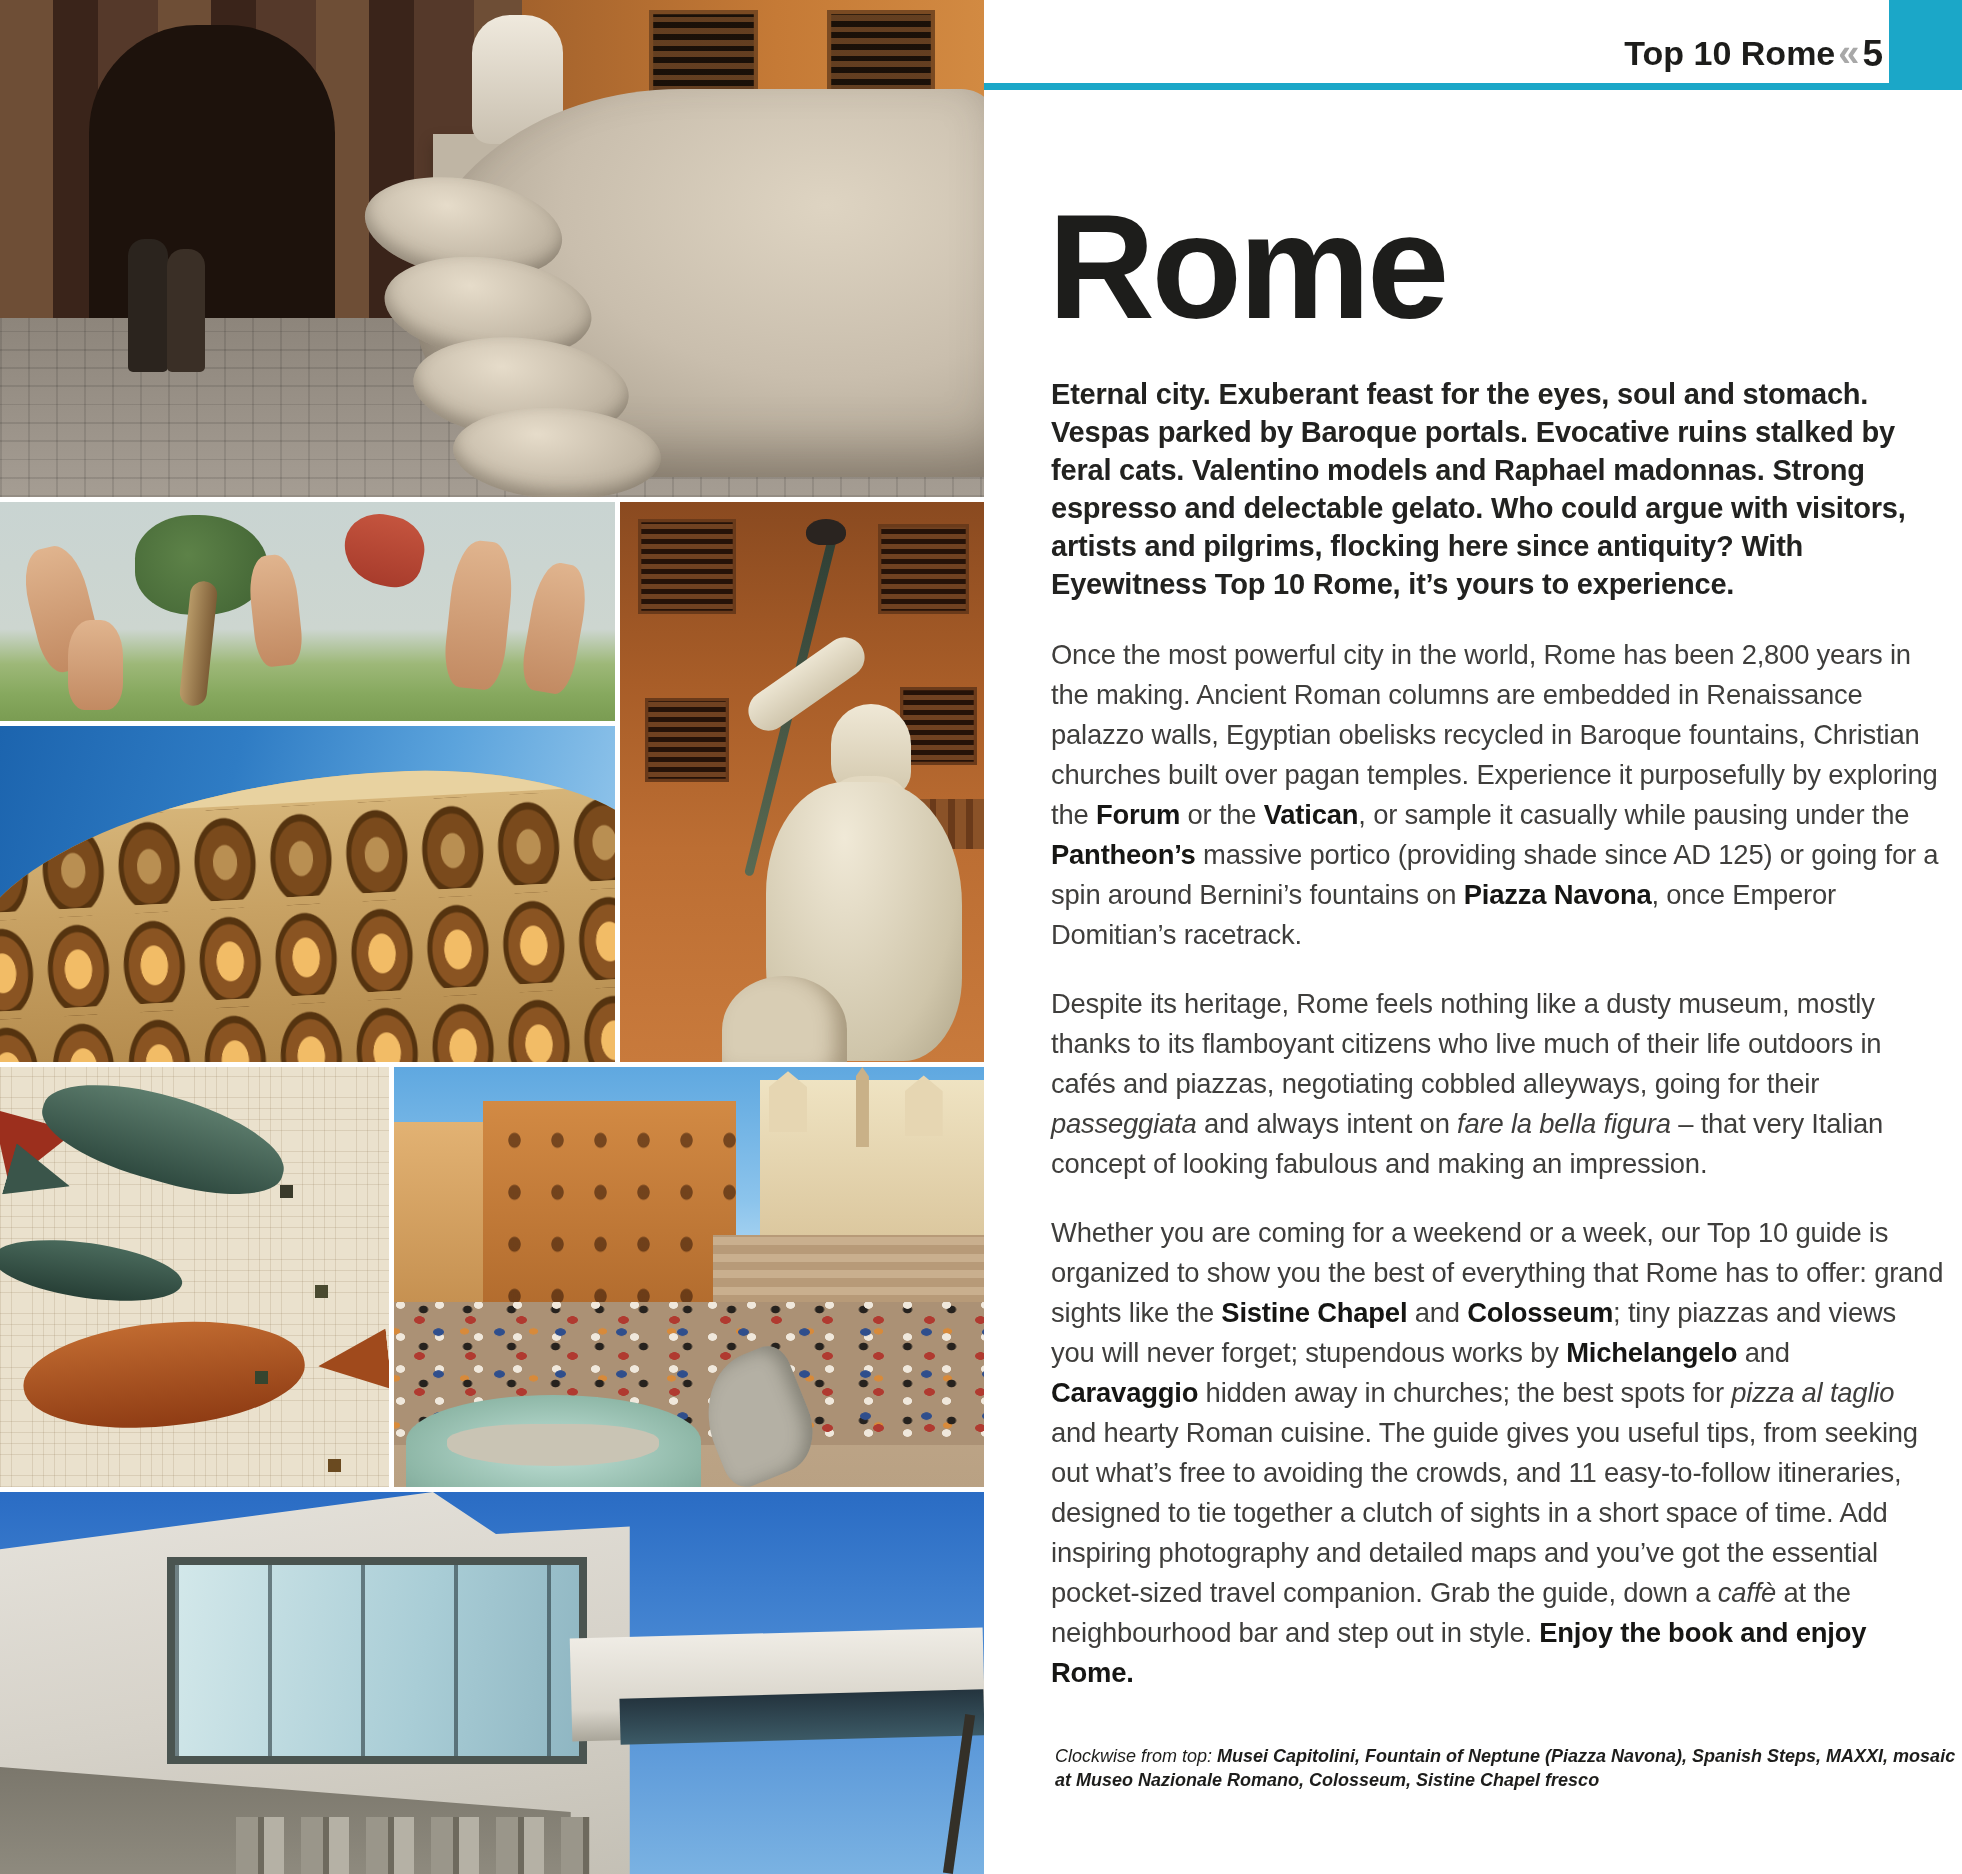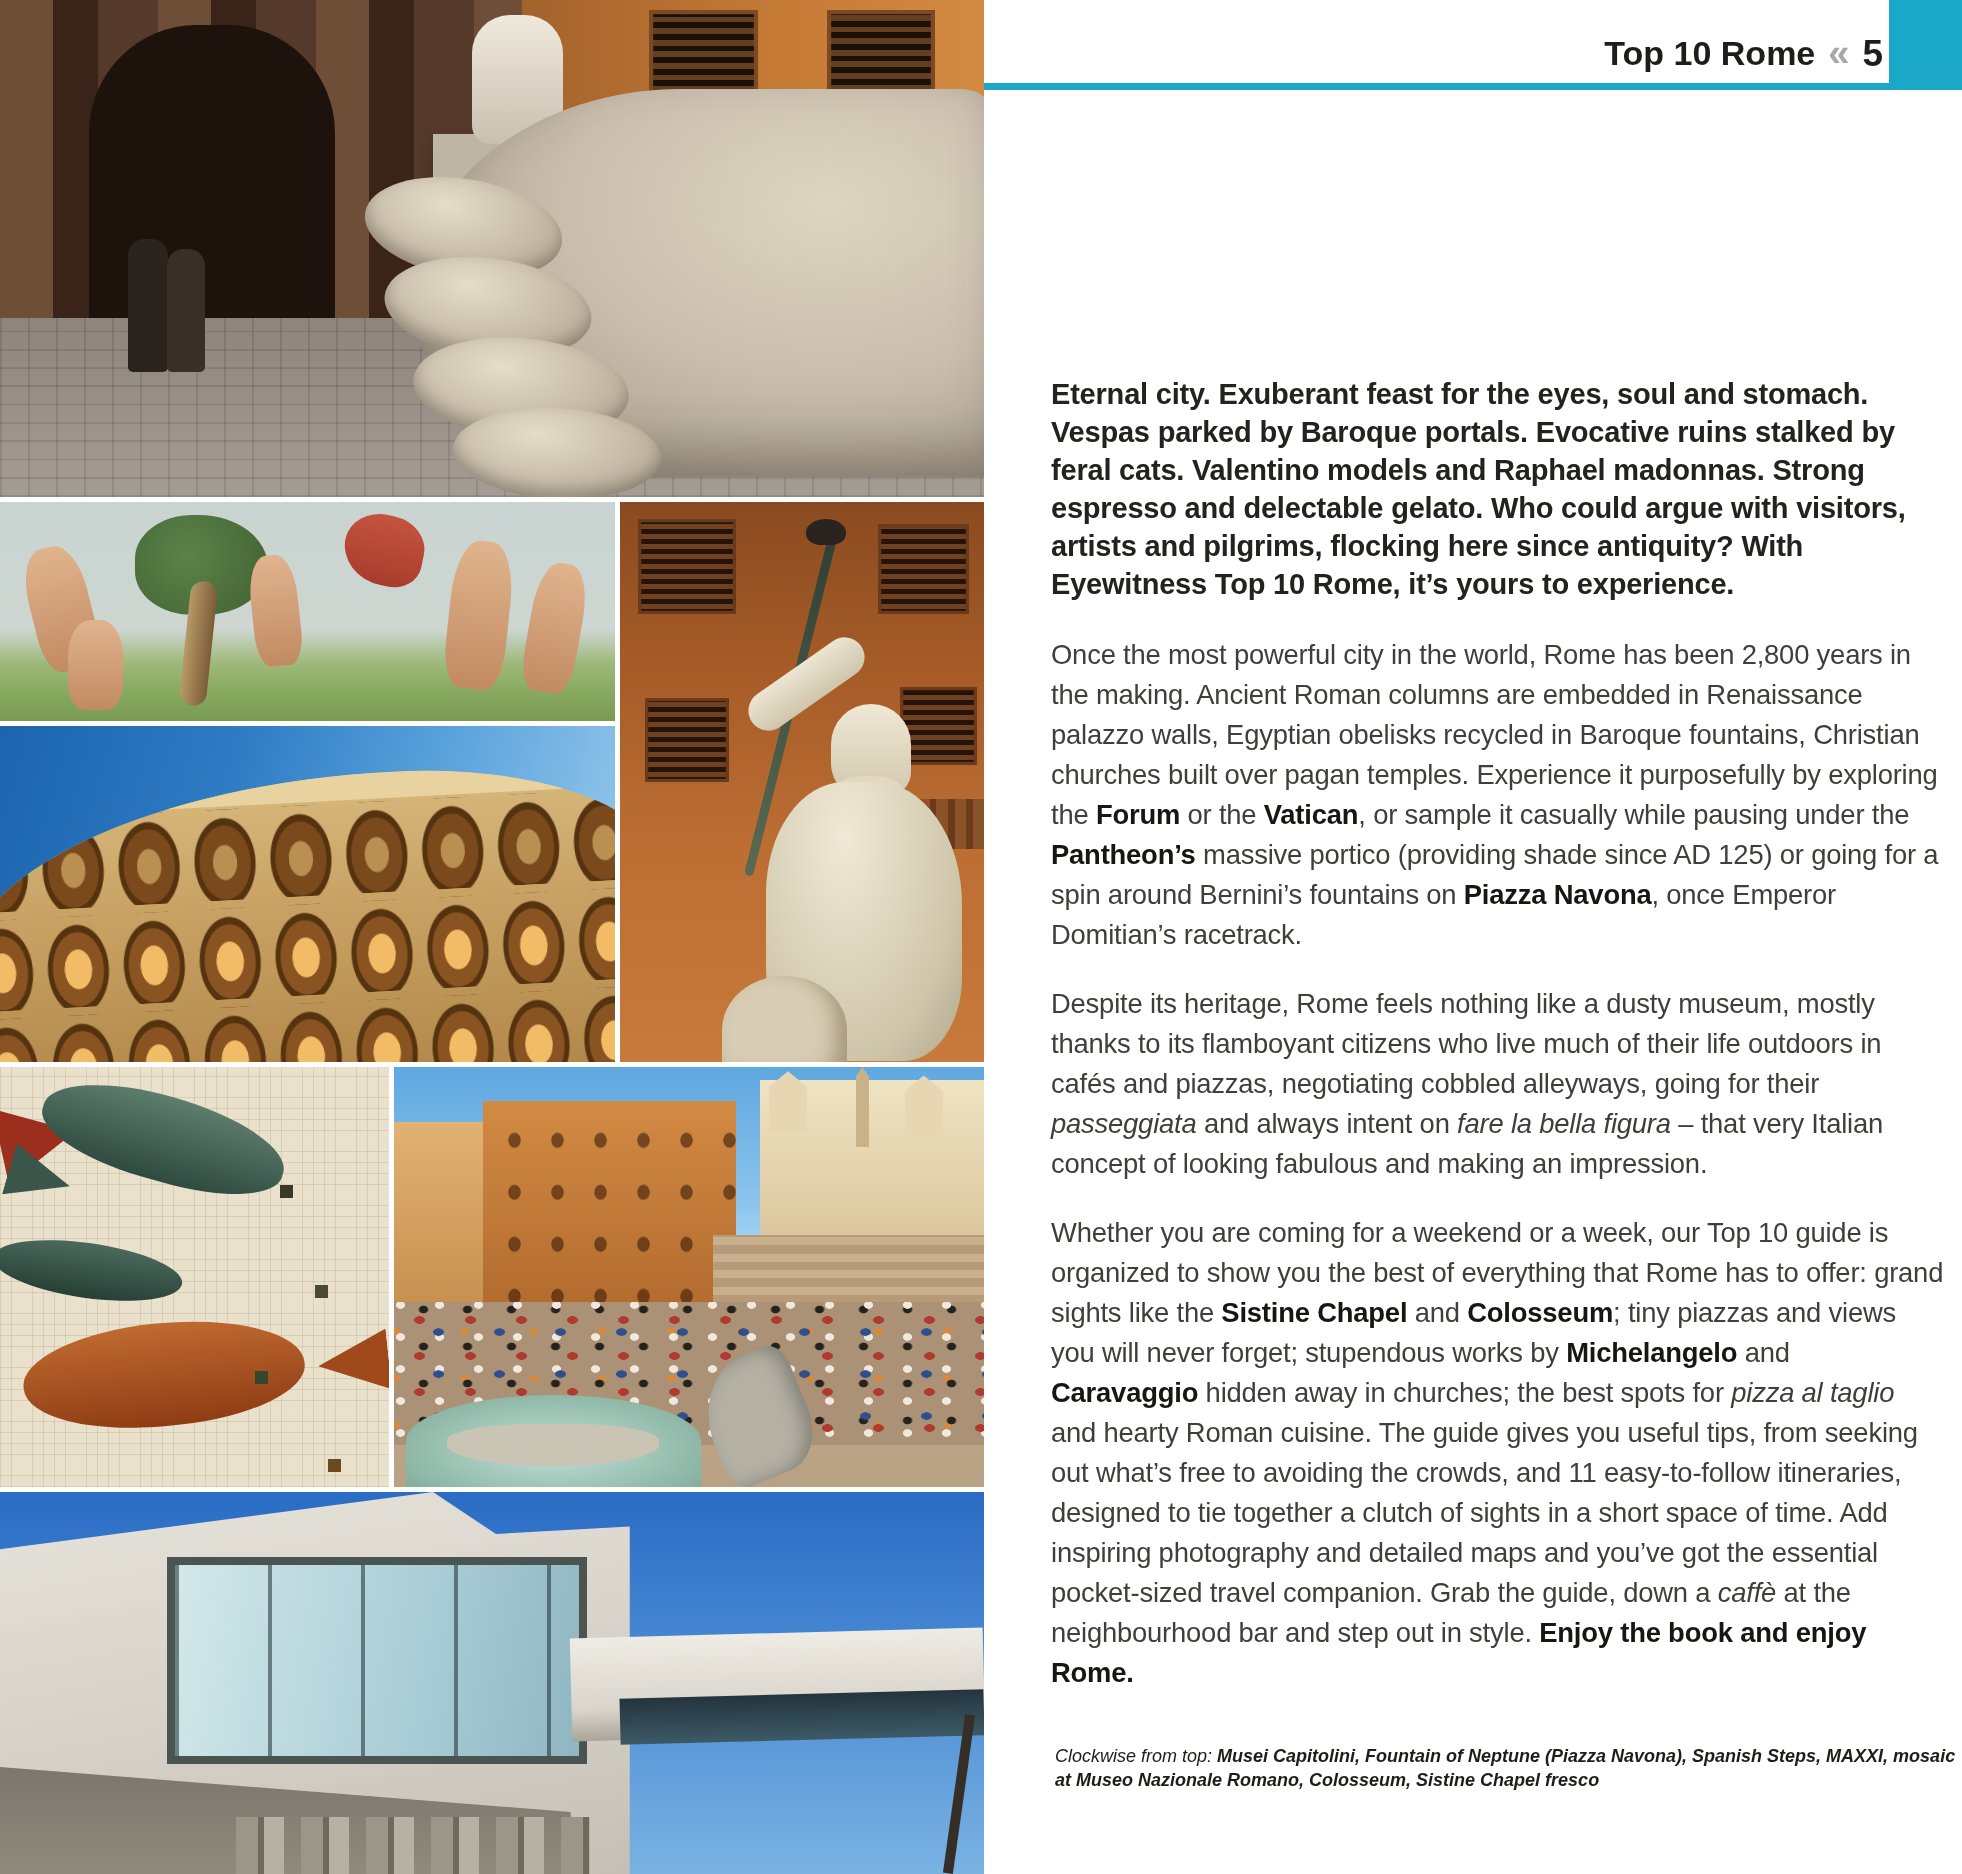--- a/index.html
+++ b/index.html
@@ -165,21 +165,21 @@
   .mx-under{left:0;top:72%;width:58%;height:28%;
     background:linear-gradient(180deg,#7b776c,#8e8a7e);
     clip-path:polygon(0 0,100% 42%,100% 100%,0 100%);}
   .mx-cols{left:24%;bottom:0;width:36%;height:15%;
     background:repeating-linear-gradient(90deg,#9a968a 0 21.6px,#6e6a5e 21.6px 28px,#b5b1a5 28px 48px,rgba(0,0,0,0) 48px 65px);}
   .mx-pole{right:2%;bottom:0;width:10px;height:42%;background:#343028;transform:rotate(8deg);}
 
   
   .teal-rule{position:absolute;left:984px;top:83px;width:979px;height:6.6px;background:var(--accent);}
   .teal-corner{position:absolute;left:1889px;top:0;width:73px;height:90px;background:var(--accent);}
-  .running-head{position:absolute;top:32px;right:79px;display:flex;align-items:center;gap:13px;
+  .running-head{position:absolute;top:32px;right:79px;display:flex;align-items:center;gap:3px;
     line-height:43px;}
   .rh-title{font-size:34px;font-weight:700;color:#1d1d1b;}
   .rh-chev{font-size:38px;font-weight:700;color:#a8a8a8;}
   .rh-page{font-size:37px;font-weight:700;color:#1d1d1b;}
 
   
   .kicker{position:absolute;left:1051px;top:121px;margin:0;font-size:61px;font-weight:600;
     letter-spacing:-0.8px;color:#1d1d1b;line-height:1;}
   .title{position:absolute;left:1048px;top:193px;margin:0;font-size:148px;font-weight:600;
     letter-spacing:-3.3px;color:#1d1d1b;line-height:1;}
@@ -291,20 +291,21 @@
   </div>
 
   <div class="teal-rule"></div>
   <div class="teal-corner"></div>
   <div class="running-head">
     <span class="rh-title">Top 10 Rome</span>
     <span class="rh-chev">«</span>
     <span class="rh-page">5</span>
   </div>
 
+  <h1 class="title">Rome</h1>
 
   <p class="intro">Eternal city. Exuberant feast for the eyes, soul and stomach. Vespas parked by Baroque portals. Evocative ruins stalked by feral cats. Valentino models and Raphael madonnas. Strong espresso and delectable gelato. Who could argue with visitors, artists and pilgrims, flocking here since antiquity? With Eyewitness Top 10 Rome, it’s yours to experience.</p>
 
   <p class="para p2"><span>Once the most powerful city in the world, Rome has been 2,800 years in the making. Ancient Roman columns are embedded in Renaissance palazzo walls, Egyptian obelisks recycled in Baroque fountains, Christian churches built over pagan temples. Experience it purposefully by exploring the </span><span class="seg-b">Forum</span><span> or the </span><span class="seg-b">Vatican</span><span>, or sample it casually while pausing under the </span><span class="seg-b">Pantheon’s</span><span> massive portico (providing shade since AD 125) or going for a spin around Bernini’s fountains on </span><span class="seg-b">Piazza Navona</span><span>, once Emperor Domitian’s racetrack.</span></p>
   <p class="para p3"><span>Despite its heritage, Rome feels nothing like a dusty museum, mostly thanks to its flamboyant citizens who live much of their life outdoors in cafés and piazzas, negotiating cobbled alleyways, going for their </span><span class="seg-i">passeggiata</span><span> and always intent on </span><span class="seg-i">fare la bella figura</span><span> – that very Italian concept of looking fabulous and making an impression.</span></p>
   <p class="para p4"><span>Whether you are coming for a weekend or a week, our Top 10 guide is organized to show you the best of everything that Rome has to offer: grand sights like the </span><span class="seg-b">Sistine Chapel</span><span> and </span><span class="seg-b">Colosseum</span><span>; tiny piazzas and views you will never forget; stupendous works by </span><span class="seg-b">Michelangelo</span><span> and </span><span class="seg-b">Caravaggio</span><span> hidden away in churches; the best spots for </span><span class="seg-i">pizza al taglio</span><span> and hearty Roman cuisine. The guide gives you useful tips, from seeking out what’s free to avoiding the crowds, and 11 easy-to-follow itineraries, designed to tie together a clutch of sights in a short space of time. Add inspiring photography and detailed maps and you’ve got the essential pocket-sized travel companion. Grab the guide, down a </span><span class="seg-i">caffè</span><span> at the neighbourhood bar and step out in style. </span><span class="seg-b">Enjoy the book and enjoy Rome.</span></p>
 
   <p class="caption"><span>Clockwise from top: </span><span class="seg-b">Musei Capitolini, Fountain of Neptune (Piazza Navona), Spanish Steps, MAXXI, mosaic at Museo Nazionale Romano, Colosseum, Sistine Chapel fresco</span></p>
 </div>
 

